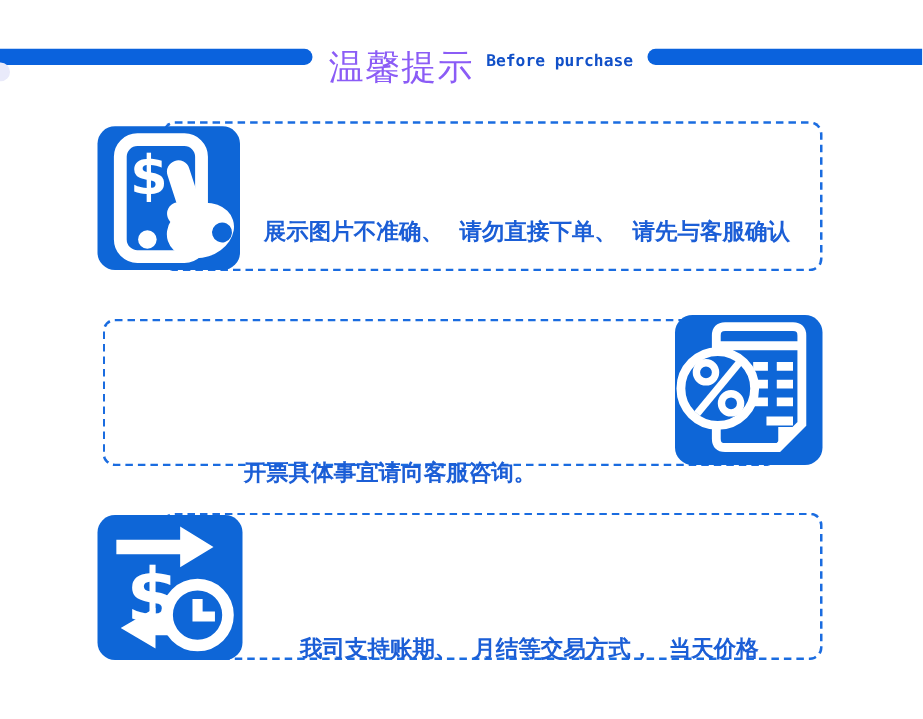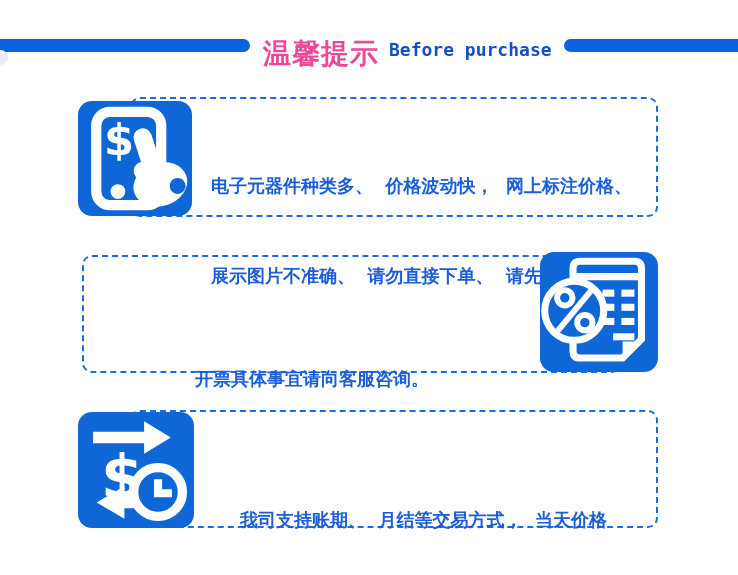--- a/index.html
+++ b/index.html
@@ -9,26 +9,26 @@
   }
   
   .header{
     position:absolute;left:0;top:27px;right:0;height:36px;
     display:flex;align-items:center;
   }
   .bar{height:13px;background:#0a62dd;}
   .bar-left{width:250px;border-radius:0 8px 8px 0;}
   .bar-right{flex:1;border-radius:8px 0 0 8px;margin-left:12px;}
   .hdr-title{
-    margin-left:13px;font-size:28px;font-weight:bold;color:#ec4899;
+    margin-left:13px;font-size:28px;font-weight:normal;color:#8b5cf6;
     font-family:"DejaVu Serif","Liberation Serif",serif;
     white-space:nowrap;letter-spacing:1px;margin-top:17px;
   }
   .hdr-sub{
-    margin-left:10px;margin-top:8px;font-size:18px;font-weight:bold;color:#1150c8;
+    margin-left:10px;margin-top:8px;font-size:13px;font-weight:bold;color:#1150c8;
     font-family:"DejaVu Sans Mono","Liberation Mono",monospace;white-space:nowrap;
   }
   .edge-notch{
     position:absolute;left:-7px;top:50px;width:15px;height:15px;
     border-radius:50%;background:#e9eafa;
   }
   
   .card-border{
     position:absolute;border:2px dashed #1a6ce0;border-radius:10px;
     box-sizing:border-box;background:transparent;
@@ -71,21 +71,20 @@
       <circle cx="35" cy="79" r="6.5" fill="#ffffff"></circle>
       <g transform="rotate(-18 66 60)">
         <rect x="58" y="22" width="16" height="46" rx="8" fill="#ffffff"></rect>
         <ellipse cx="68" cy="74" rx="24" ry="19" fill="#ffffff"></ellipse>
         <circle cx="57" cy="58" r="8" fill="#ffffff"></circle>
         <circle cx="82" cy="80" r="7" fill="#0e66d7"></circle>
       </g>
     </svg>
   </div>
   <div class="notice-text text1">
-    <div>电子元器件种类多、  价格波动快，  网上标注价格、</div>
     <div>展示图片不准确、  请勿直接下单、  请先与客服确认</div>
   </div>
 
   <div class="card-border card2-border"></div>
   <div class="notice-text text2">
     <div>开票具体事宜请向客服咨询。</div>
   </div>
   <div class="sq-icon icon2">
     <svg viewBox="0 0 100 100">
       <path d="M34 7 H80 Q86 7 86 13 V73 L70 89 H34 Q28 89 28 83 V13 Q28 7 34 7 Z" fill="none" stroke="#ffffff" stroke-width="6"></path>

